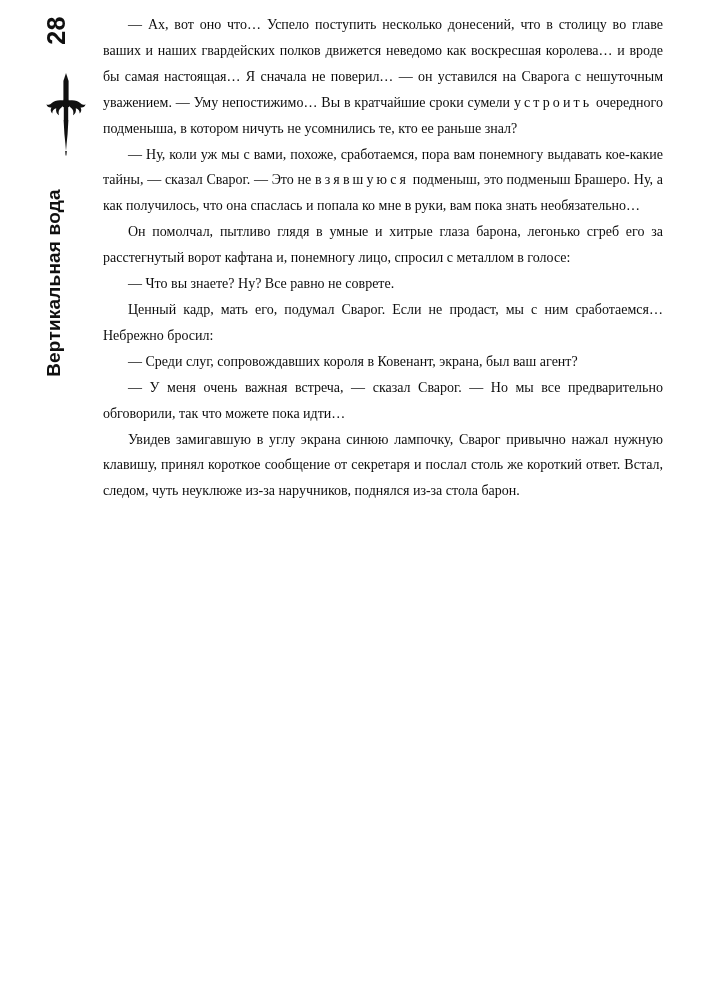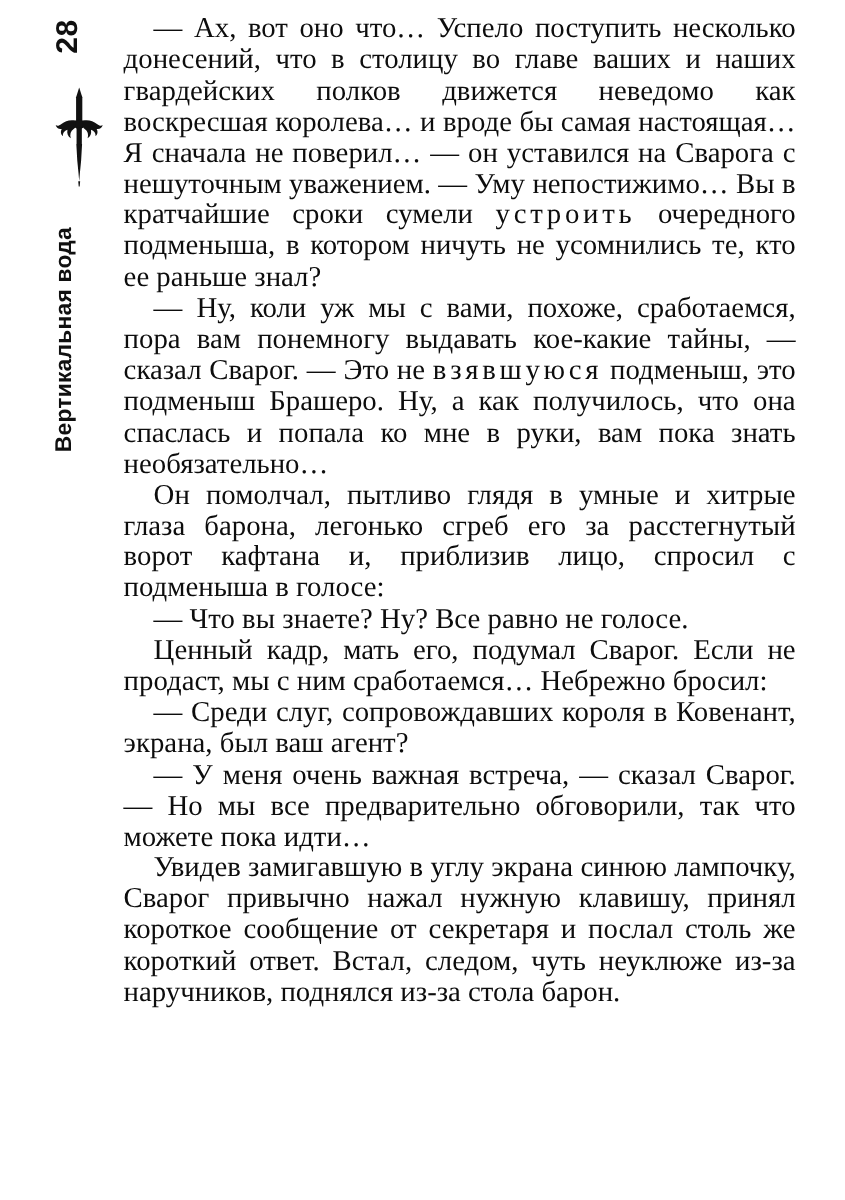--- a/index.html
+++ b/index.html
@@ -66,21 +66,21 @@
     transform: rotate(-90deg);
     white-space: nowrap;
   }
 
   
   .text-column {
     position: absolute;
     left: 103px;
     top: 12px;
     width: 560px;
-    font-size: 24px;
+    font-size: 14px;
     line-height: 25.9px;
     text-align: justify;
     text-justify: inter-word;
     hyphens: manual;
     color: #0d0d0d;
   }
   .text-column p {
     margin: 0;
     text-indent: 25px;
   }
@@ -131,21 +131,21 @@
         </g>
       </svg>
     </div>
 
     <div class="running-title">Вертикальная вода</div>
   </div>
 
   <div class="text-column">
       <p><span>— Ах, вот оно что… Успело поступить несколько донесений, что в столицу во главе ваших и наших гвардейских полков движется неведомо как воскресшая королева… и вроде бы самая настоящая… Я сначала не поверил… — он уставился на Сварога с нешуточным уважением. — Уму непостижимо… Вы в кратчайшие сроки сумели </span><span class="sp">устроить</span><span> очередного подменыша, в котором ничуть не усомнились те, кто ее раньше знал?</span></p>
       <p><span>— Ну, коли уж мы с вами, похоже, сработаемся, пора вам понемногу выдавать кое-какие тайны, — сказал Сварог. — Это не </span><span class="sp">взявшуюся</span><span> подменыш, это подменыш Брашеро. Ну, а как получилось, что она спаслась и попала ко мне в руки, вам пока знать необязательно…</span></p>
-      <p><span>Он помолчал, пытливо глядя в умные и хитрые глаза барона, легонько сгреб его за расстегнутый ворот кафтана и, приблизив лицо, спросил с подменыша в голосе:</span></p>
-      <p><span>— Что вы знаете? Ну? Все равно не голосе.</span></p>
+      <p><span>Он помолчал, пытливо глядя в умные и хитрые глаза барона, легонько сгреб его за расстегнутый ворот кафтана и, понемногу лицо, спросил с металлом в голосе:</span></p>
+      <p><span>— Что вы знаете? Ну? Все равно не соврете.</span></p>
       <p><span>Ценный кадр, мать его, подумал Сварог. Если не продаст, мы с ним сработаемся… Небрежно бросил:</span></p>
       <p><span>— Среди слуг, сопровождавших короля в Ковенант, экрана, был ваш агент?</span></p>
       <p><span>— У меня очень важная встреча, — сказал Сварог. — Но мы все предварительно обговорили, так что можете пока идти…</span></p>
       <p><span>Увидев замигавшую в углу экрана синюю лампочку, Сварог привычно нажал нужную клавишу, принял короткое сообщение от секретаря и послал столь же короткий ответ. Встал, следом, чуть неуклюже из-за наручников, поднялся из-за стола барон.</span></p>
     </div>
 
 </div>
 
 </body></html>

